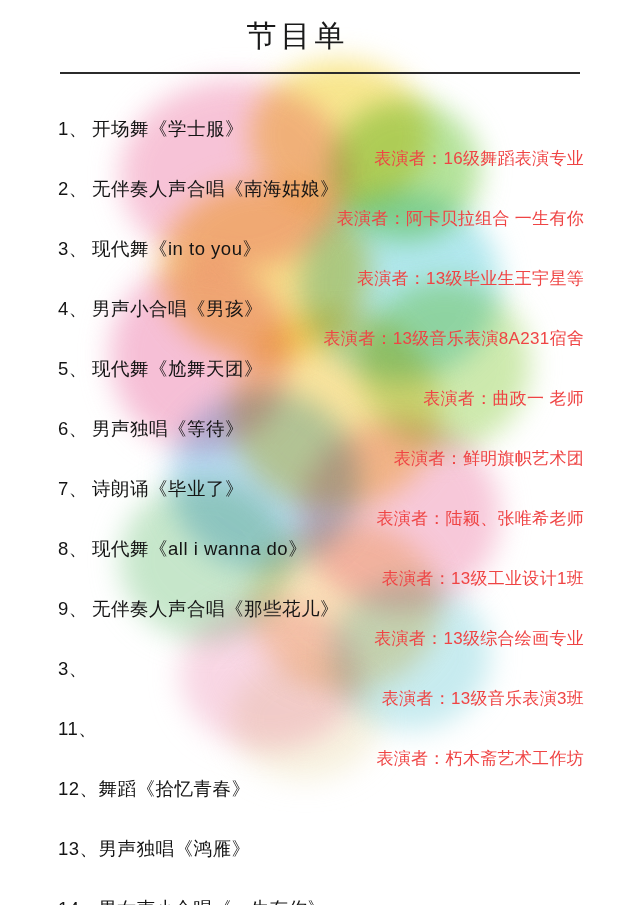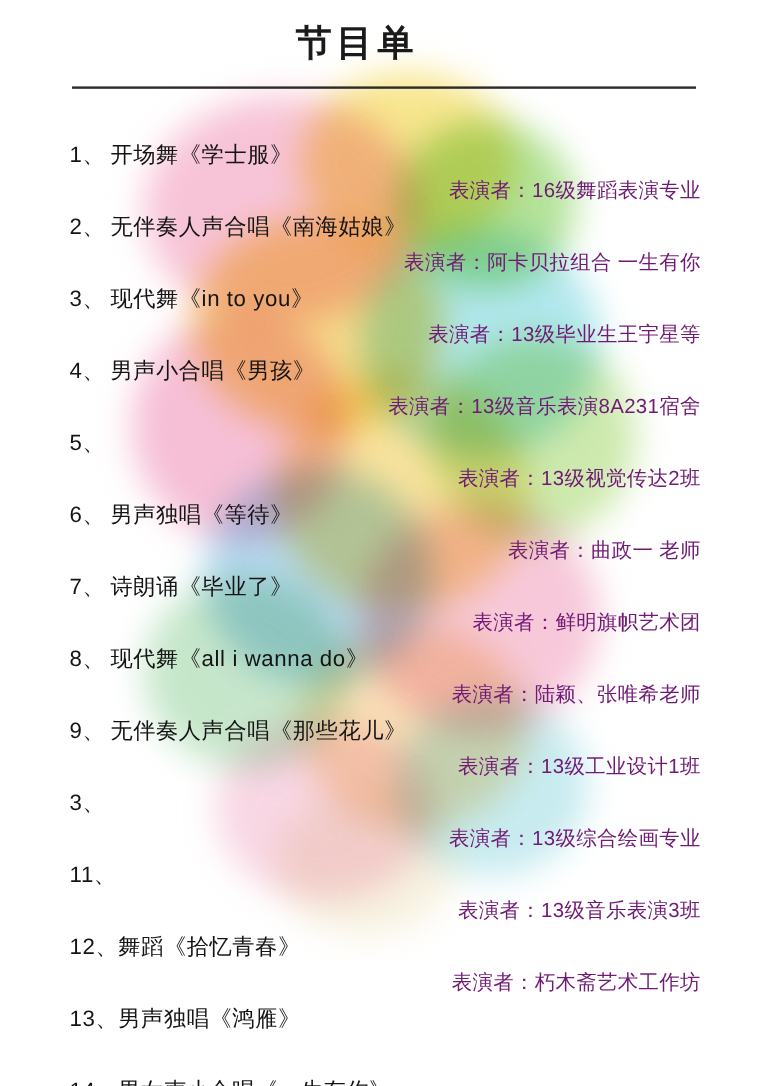--- a/index.html
+++ b/index.html
@@ -39,21 +39,21 @@
   }
 
   
   #title {
     position: absolute;
     top: 16px;
     left: 0;
     width: 595px;
     text-align: center;
     font-size: 30px;
-    font-weight: bold;
+    font-weight: normal;
     letter-spacing: 4px;
     color: #1a1a1a;
     z-index: 5;
   }
   #title-rule {
     position: absolute;
     top: 72px;
     left: 60px;
     width: 520px;
     height: 2px;
@@ -91,21 +91,21 @@
     width: 300px;
     z-index: 4;
     text-align: right;
   }
   .performer-row {
     height: 60px;
     display: flex;
     align-items: center;
     justify-content: flex-end;
     font-size: 17px;
-    color: #701a75;
+    color: #ef4444;
     white-space: nowrap;
     letter-spacing: 0.3px;
   }
 </style>
 </head>
 <body>
 
 <div id="page">
 
   <div id="splash">
@@ -141,20 +141,21 @@
     <div class="program-row">
       <span class="program-index">3、</span>
       <span>现代舞《in to you》</span>
     </div>
     <div class="program-row">
       <span class="program-index">4、</span>
       <span>男声小合唱《男孩》</span>
     </div>
     <div class="program-row">
       <span class="program-index">5、</span>
+      <span>现代舞《尬舞天团》</span>
     </div>
     <div class="program-row">
       <span class="program-index">6、</span>
       <span>男声独唱《等待》</span>
     </div>
     <div class="program-row">
       <span class="program-index">7、</span>
       <span>诗朗诵《毕业了》</span>
     </div>
     <div class="program-row">
@@ -183,21 +184,20 @@
       <span class="program-index">14、</span>
       <span>男女声小合唱《一生有你》</span>
     </div>
   </div>
 
   <div id="performer-list">
     <div class="performer-row">表演者：16级舞蹈表演专业</div>
     <div class="performer-row">表演者：阿卡贝拉组合 一生有你</div>
     <div class="performer-row">表演者：13级毕业生王宇星等</div>
     <div class="performer-row">表演者：13级音乐表演8A231宿舍</div>
-    <div class="performer-row">表演者：13级视觉传达2班</div>
     <div class="performer-row">表演者：曲政一 老师</div>
     <div class="performer-row">表演者：鲜明旗帜艺术团</div>
     <div class="performer-row">表演者：陆颖、张唯希老师</div>
     <div class="performer-row">表演者：13级工业设计1班</div>
     <div class="performer-row">表演者：13级综合绘画专业</div>
     <div class="performer-row">表演者：13级音乐表演3班</div>
     <div class="performer-row">表演者：朽木斋艺术工作坊</div>
 
   </div>
 

